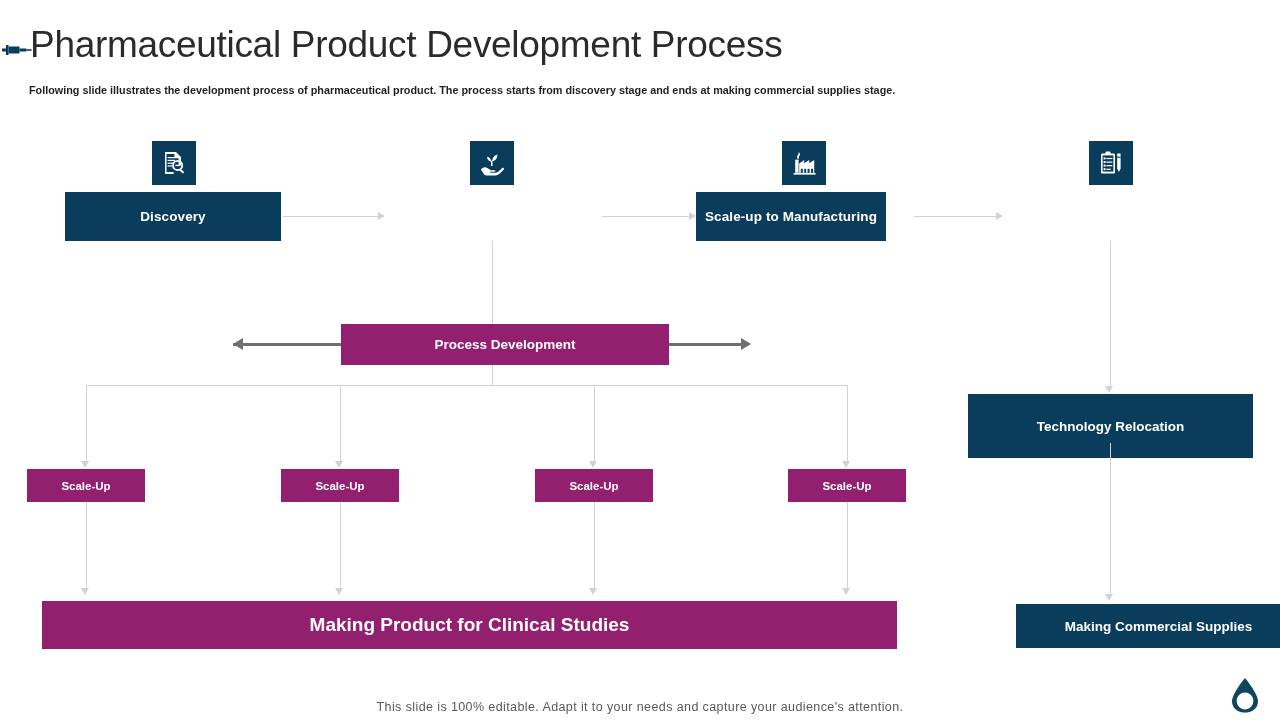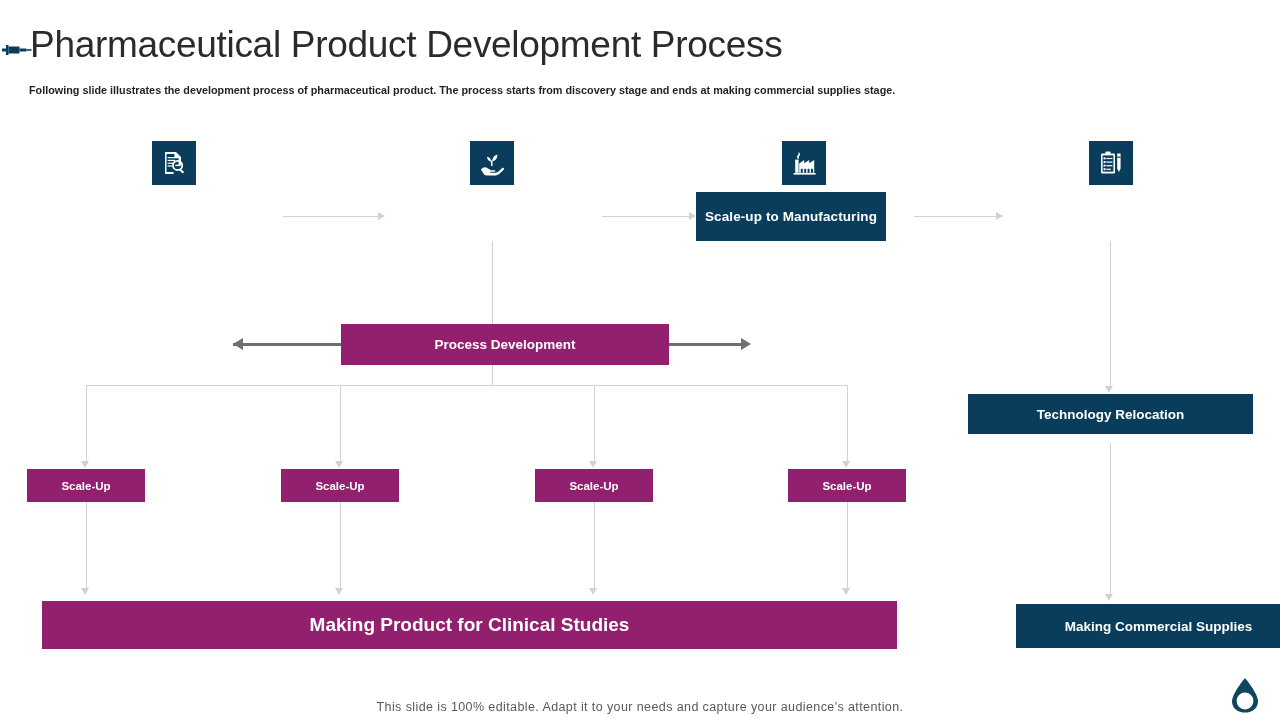--- a/index.html
+++ b/index.html
@@ -86,21 +86,21 @@
   }
   .scaleup-box {
     height: 33px;
     font-size: 11.5px;
   }
   .wide-bar {
     height: 48px;
     font-size: 19px;
   }
   .right-bar {
-    height: 40px;
+    height: 64px;
     font-size: 13.5px;
   }
   .right-bar-small {
     height: 44px;
     font-size: 13.5px;
     margin-left: 48px;
   }
 
   
   .conn {
@@ -225,20 +225,23 @@
       <rect x="8.4" y="11.5" width="6.0" height="1.2" fill="#ffffff"></rect>
       <rect x="5.6" y="14.6" width="2.0" height="2.0" fill="#ffffff"></rect>
       <rect x="8.4" y="15.1" width="6.0" height="1.2" fill="#ffffff"></rect>
       <rect x="5.6" y="18.2" width="2.0" height="2.0" fill="#ffffff"></rect>
       <rect x="8.4" y="18.7" width="4.4" height="1.2" fill="#ffffff"></rect>
       <path d="M19.2 3.4 h3.4 v15.0 l-1.7 3.6 l-1.7-3.6 Z" fill="#ffffff"></path>
       <rect x="19.2" y="6.6" width="3.4" height="1.2" fill="#0a3d5b"></rect>
     </svg>
   </div>
 
+  <div class="box navy stage-box" style="left:65px; top:192px; width:216px;">
+    <span>Discovery</span>
+  </div>
   <div class="box navy stage-box" style="left:696px; top:192px; width:190px;">
     <span>Scale-up to Manufacturing</span>
   </div>
 
   <div class="conn h" style="left:283px; top:216px; width:95px;"></div>
   <div class="arrow-r" style="left:378px; top:212px;"></div>
 
   <div class="conn h" style="left:602px; top:216px; width:87px;"></div>
   <div class="arrow-r" style="left:689px; top:212px;"></div>
 

